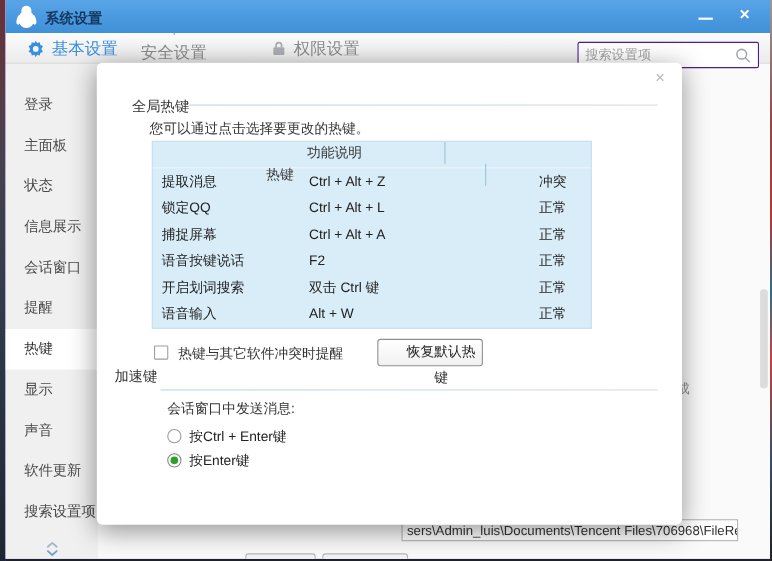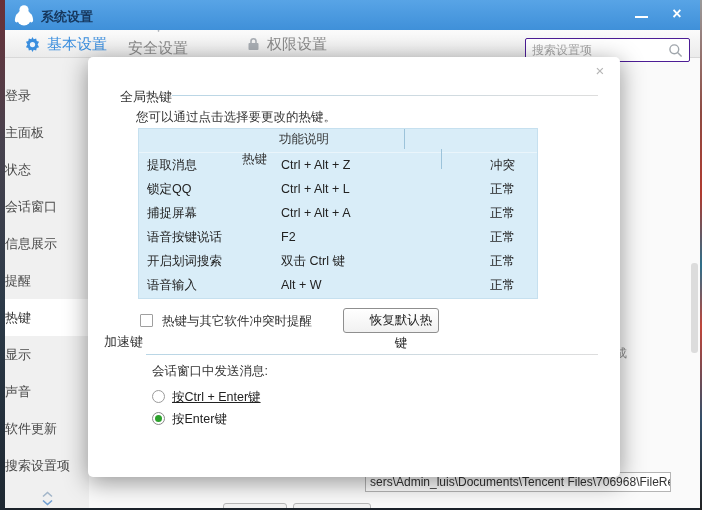--- a/index.html
+++ b/index.html
@@ -36,22 +36,22 @@
   .tab-permission { left:242px; }
 
   .searchbox { position:absolute; left:520px; top:38px; width:165px; height:24px;
     background:#fff; border:1px solid #4c1d95; border-radius:2px; z-index:3;
     display:flex; align-items:center; padding:0 6px; }
   .searchbox .ph { flex:1; font-size:12px; color:#a6a6a6; }
 
   
   .sidebar { position:absolute; left:0; top:58px; width:84px; bottom:0;
     background:#f0f0f0; padding-top:19px; }
-  .side-item { height:37px; line-height:37px; font-size:13px;
-    color:#4a4a4a; cursor:pointer; }
+  .side-item { height:37px; line-height:37px; padding-left:17px; font-size:13px;
+    color:#4a4a4a; cursor:pointer;font-family:Liberation Mono, monospace; }
   .side-item.selected { background:#fff; color:#333; }
   .side-scroll { position:absolute; left:0; right:0; bottom:2px; text-align:center; }
   .side-scroll div { line-height:6px; cursor:pointer; }
 
   
   .main-bg { position:absolute; left:84px; top:58px; right:0; bottom:0; background:#fafafa; }
   .path-field { position:absolute; left:360px; top:472px; width:306px; height:20px;
     background:#fff; border:1px solid #b5b5b5; font-size:12px; color:#333;
     line-height:18px; padding:0 4px; white-space:nowrap; overflow:hidden; z-index:2; }
   .cut-btn { position:absolute; top:503px; height:12px; background:#f3f3f3;
@@ -94,21 +94,21 @@
   .sec2-label { left:16px; top:276px; }
   .rule2 { left:58px; top:297px; right:22px; }
   .prompt { position:absolute; left:64px; top:306px; font-size:12.5px; color:#333; }
   .radio { position:absolute; left:64px; width:13px; height:13px; border-radius:50%;
     background:#fff; border:1px solid #9b9b9b; cursor:pointer; }
   .radio.sel { border-color:#8a8a8a; }
   .radio.sel::after { content:""; position:absolute; left:2px; top:2px; width:7px; height:7px;
     border-radius:50%; background:#2da12d; }
   .r1 { top:333px; } .r2 { top:355px; }
   .radio-label { position:absolute; left:84px; font-size:12.5px; color:#222; }
-  .rl1 { top:332px;text-decoration:underline; } .rl2 { top:354px; }
+  .rl1 { top:332px; } .rl2 { top:354px; }
 </style>
 </head>
 <body>
 
 <div class="screen">
   <div class="edge-left"></div>
   <div class="edge-right"></div>
   <div class="edge-bottom"></div>
 
   <div class="window">
@@ -156,22 +156,22 @@
       <svg width="15" height="15" viewBox="0 0 15 15">
         <circle cx="6.3" cy="6.3" r="4.4" stroke="#a0a6ac" stroke-width="1.4" fill="none"></circle>
         <line x1="9.8" y1="9.8" x2="13.6" y2="13.6" stroke="#a0a6ac" stroke-width="1.4"></line>
       </svg>
     </div>
 
     <div class="sidebar">
       <div class="side-item">登录</div>
       <div class="side-item">主面板</div>
       <div class="side-item">状态</div>
+      <div class="side-item">信息展示</div>
       <div class="side-item">会话窗口</div>
-      <div class="side-item">信息展示</div>
       <div class="side-item">提醒</div>
       <div class="side-item selected">热键</div>
       <div class="side-item">显示</div>
       <div class="side-item">声音</div>
       <div class="side-item">软件更新</div>
       <div class="side-item">搜索设置项</div>
       <div class="side-scroll">
         <div>
           <svg width="11" height="7" viewBox="0 0 11 7">
               <polyline points="1,5.5 5.5,1.5 10,5.5" stroke="#a3b6c9" stroke-width="1.6" fill="none"></polyline>

